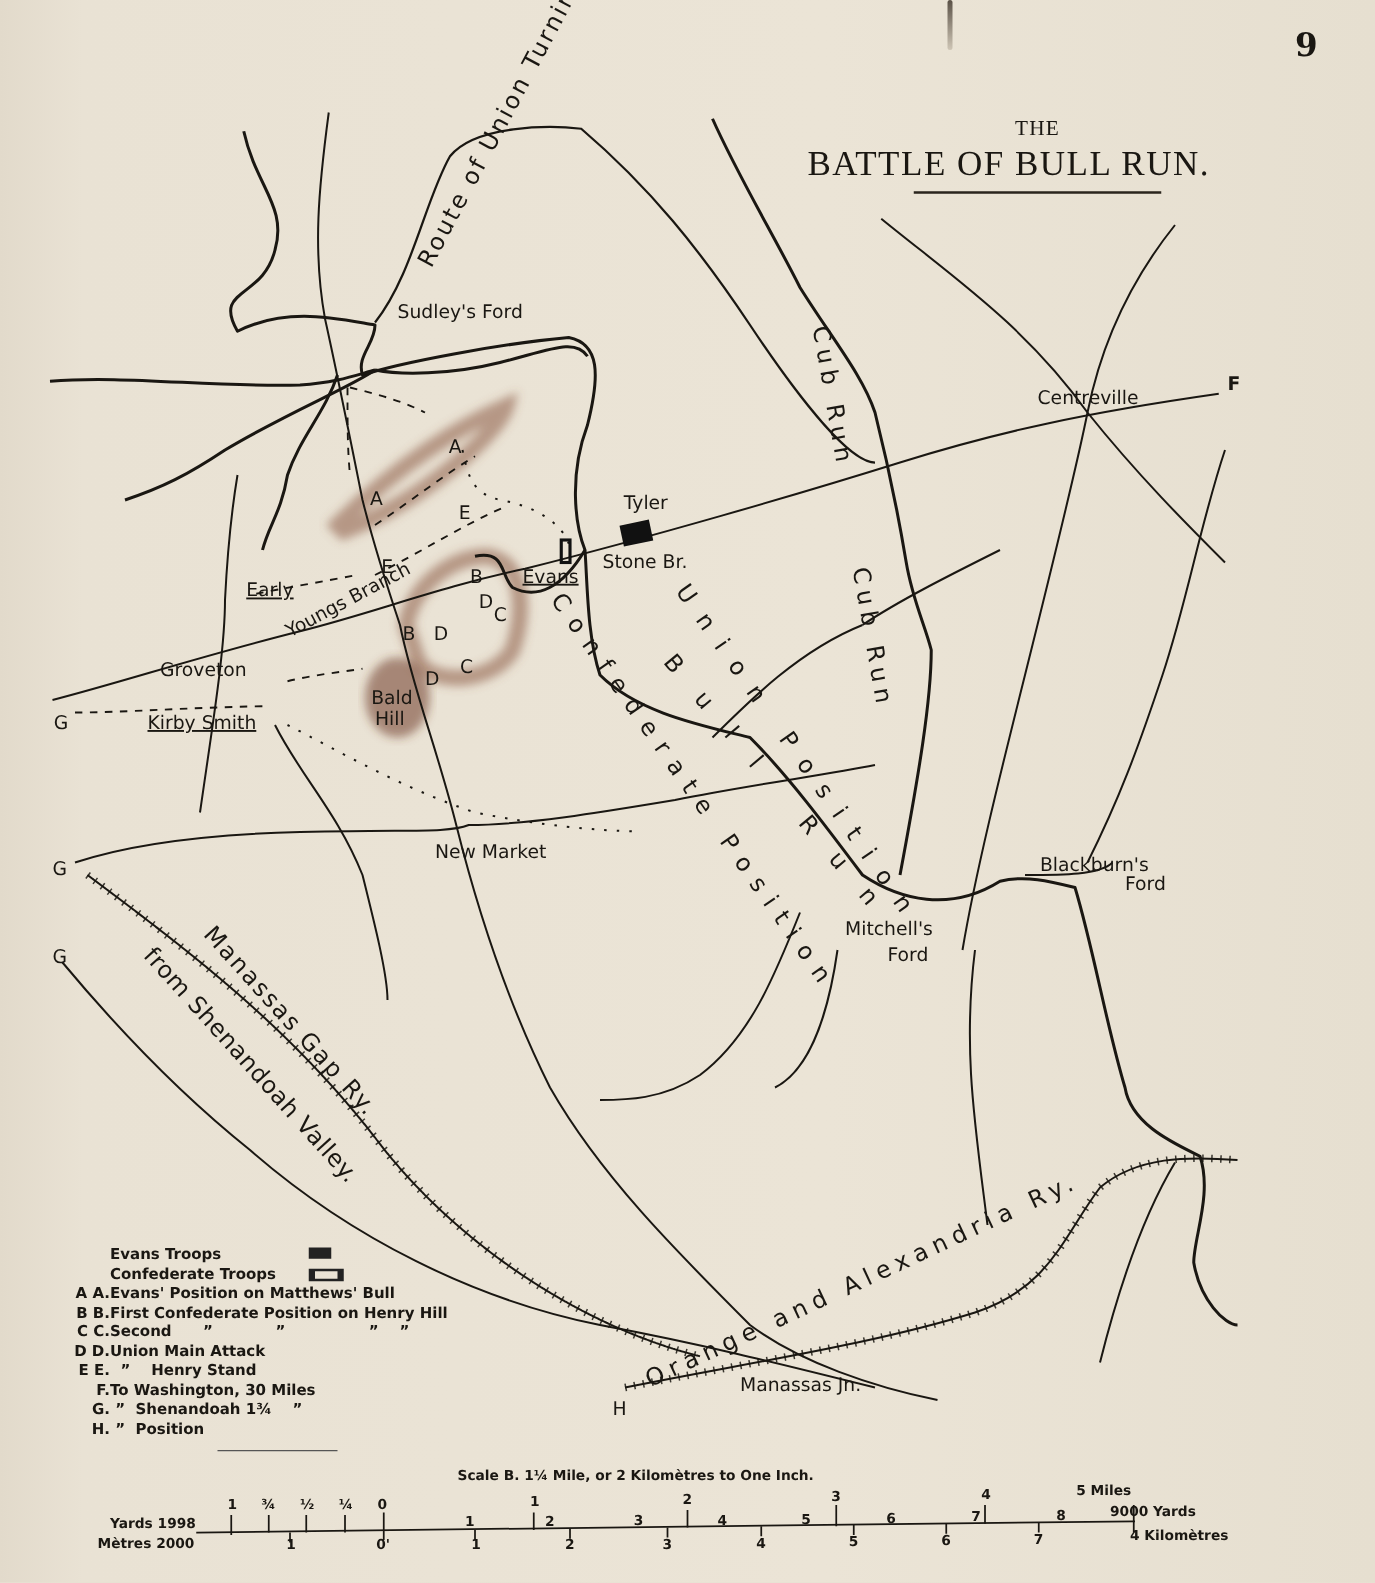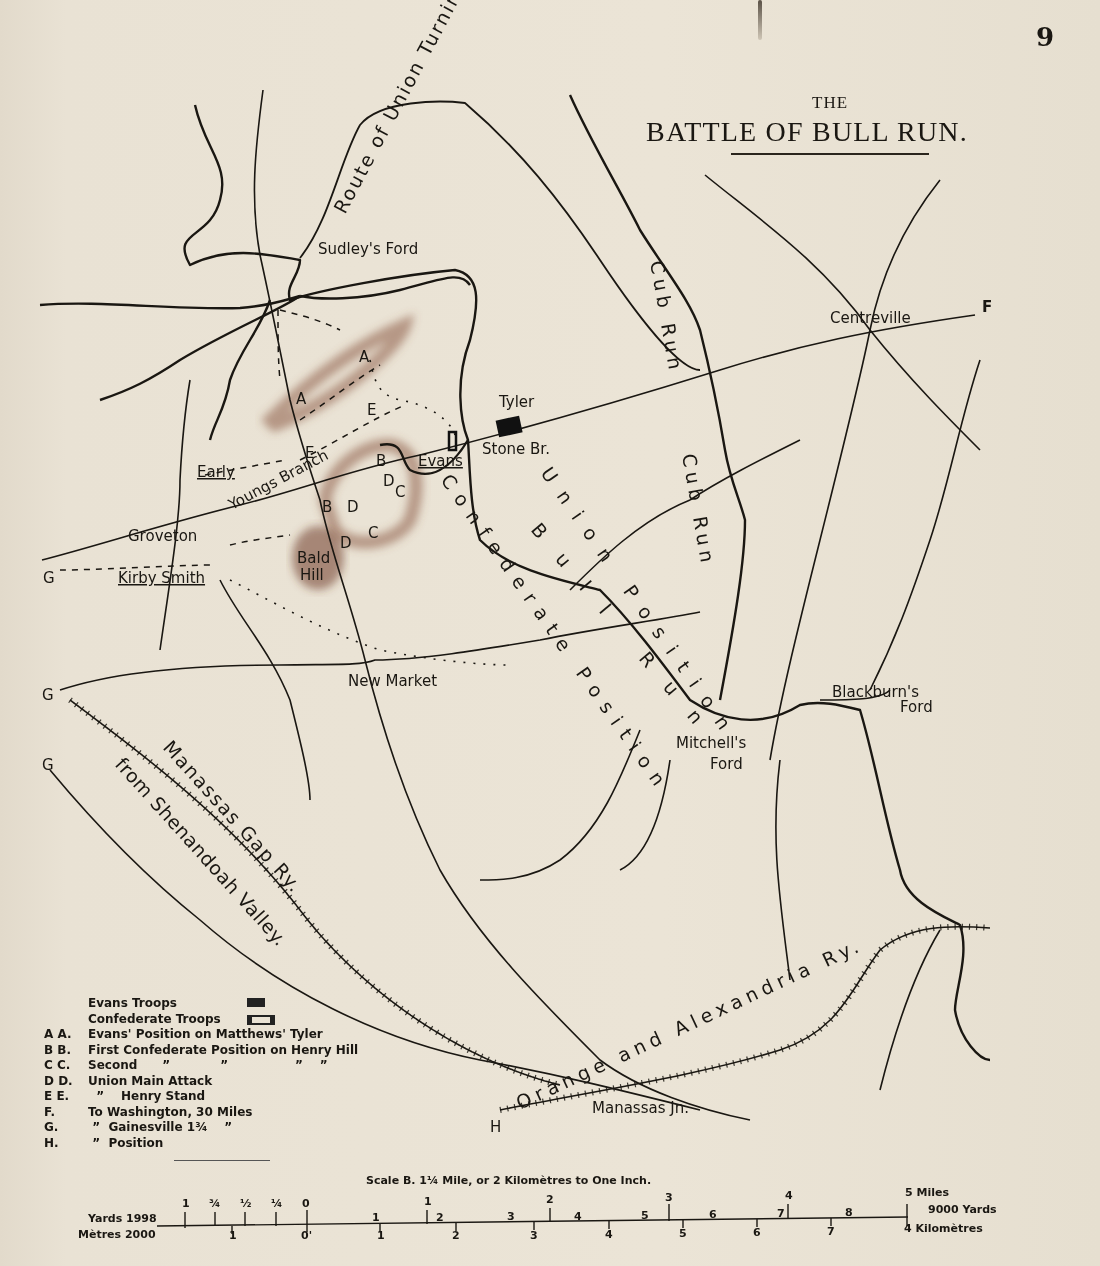--- a/index.html
+++ b/index.html
@@ -9,21 +9,21 @@
   .fold { position:absolute; left:758px; top:0; width:4px; height:40px; background:linear-gradient(#5a5146,#cfc6b6); border-radius:2px; }
   .pagenum { position:absolute; left:1036px; top:22px; font:bold 26px "DejaVu Serif", serif; }
   .title-small { position:absolute; left:812px; top:93px; font:17px "Liberation Serif", serif; letter-spacing:1px; }
   .title-main { position:absolute; left:646px; top:116px; font:28px "Liberation Serif", serif; letter-spacing:1.2px; }
   .title-rule { position:absolute; left:731px; top:153px; width:198px; height:2px; background:#2a251d; }
   svg.map { position:absolute; left:0; top:0; }
   .lbl { font-family:"DejaVu Sans", sans-serif; font-size:15px; fill:#1a1712; }
   .lbl-big { font-family:"DejaVu Sans", sans-serif; font-size:19px; fill:#1a1712; letter-spacing:5px; }
   .legend { position:absolute; left:44px; top:996px; font:bold 12px "DejaVu Sans", sans-serif; line-height:15.5px; }
   .legend .row { display:flex; height:15.5px; }
-  .legend .key { width:44px; }
+  .legend .key { width:44px;text-align:right; }
   .legend .sym { display:inline-block; margin-left:auto; }
   .legend-rule { position:absolute; left:174px; top:1160px; width:96px; height:1px; background:#555; }
   .scale-title { position:absolute; left:366px; top:1174px; font:bold 11px "DejaVu Sans", sans-serif; }
   .scale-lbl { position:absolute; font:bold 11px "DejaVu Sans", sans-serif; }
 </style>
 </head>
 <body>
 
 <div class="page"></div>
 <div class="fold"></div>
@@ -186,21 +186,21 @@
       <span>Evans Troops</span>
     <span class="sym" style="margin-left:70px;width:18px;height:9px;background:#222;margin-top:2px"></span>
   </div>
   <div class="row">
     <span class="key"></span>
       <span>Confederate Troops</span>
     <span class="sym" style="margin-left:26px;width:18px;height:6px;border:2px solid #222;border-left-width:5px;border-right-width:5px;margin-top:3px"></span>
   </div>
   <div class="row">
       <span class="key">A A.</span>
-      <span>Evans' Position on Matthews' Tyler</span>
+      <span>Evans' Position on Matthews' Bull</span>
     </div>
   <div class="row">
       <span class="key">B B.</span>
       <span>First Confederate Position on Henry Hill</span>
     </div>
   <div class="row">
       <span class="key">C C.</span>
       <span style="white-space:pre">Second      ”            ”                ”    ”</span>
     </div>
   <div class="row">
@@ -210,21 +210,21 @@
   <div class="row">
       <span class="key">E E.</span>
       <span style="white-space:pre">  ”    Henry Stand</span>
     </div>
   <div class="row">
       <span class="key">F.</span>
       <span>To Washington, 30 Miles</span>
     </div>
   <div class="row">
       <span class="key">G.</span>
-      <span style="white-space:pre"> ”  Gainesville 1¾    ”</span>
+      <span style="white-space:pre"> ”  Shenandoah 1¾    ”</span>
     </div>
   <div class="row">
       <span class="key">H.</span>
       <span style="white-space:pre"> ”  Position</span>
     </div>
 </div>
 <div class="legend-rule"></div>
 
 <div class="scale-title">Scale B.  1¼ Mile, or 2 Kilomètres to One Inch.</div>
 <div class="scale-lbl" style="left:88px;top:1212px">Yards 1998</div>
@@ -232,31 +232,31 @@
 
 <div class="scale-lbl" style="left:182px;top:1197px">1</div>
 <div class="scale-lbl" style="left:209px;top:1197px">¾</div>
 <div class="scale-lbl" style="left:240px;top:1197px">½</div>
 <div class="scale-lbl" style="left:271px;top:1197px">¼</div>
 <div class="scale-lbl" style="left:302px;top:1197px">0</div>
 <div class="scale-lbl" style="left:424px;top:1195px">1</div>
 <div class="scale-lbl" style="left:546px;top:1193px">2</div>
 <div class="scale-lbl" style="left:665px;top:1191px">3</div>
 <div class="scale-lbl" style="left:785px;top:1189px">4</div>
-<div class="scale-lbl" style="left:905px;top:1186px">5 Miles</div>
+<div class="scale-lbl" style="left:861px;top:1186px">5 Miles</div>
 
 <div class="scale-lbl" style="left:372px;top:1211px">1</div>
 <div class="scale-lbl" style="left:436px;top:1211px">2</div>
 <div class="scale-lbl" style="left:507px;top:1210px">3</div>
 <div class="scale-lbl" style="left:574px;top:1210px">4</div>
 <div class="scale-lbl" style="left:641px;top:1209px">5</div>
 <div class="scale-lbl" style="left:709px;top:1208px">6</div>
 <div class="scale-lbl" style="left:777px;top:1207px">7</div>
 <div class="scale-lbl" style="left:845px;top:1206px">8</div>
-<div class="scale-lbl" style="left:928px;top:1203px">9000 Yards</div>
+<div class="scale-lbl" style="left:888px;top:1203px">9000 Yards</div>
 
 <div class="scale-lbl" style="left:229px;top:1229px">1</div>
 <div class="scale-lbl" style="left:301px;top:1229px">0'</div>
 <div class="scale-lbl" style="left:377px;top:1229px">1</div>
 <div class="scale-lbl" style="left:452px;top:1229px">2</div>
 <div class="scale-lbl" style="left:530px;top:1229px">3</div>
 <div class="scale-lbl" style="left:605px;top:1228px">4</div>
 <div class="scale-lbl" style="left:679px;top:1227px">5</div>
 <div class="scale-lbl" style="left:753px;top:1226px">6</div>
 <div class="scale-lbl" style="left:827px;top:1225px">7</div>

